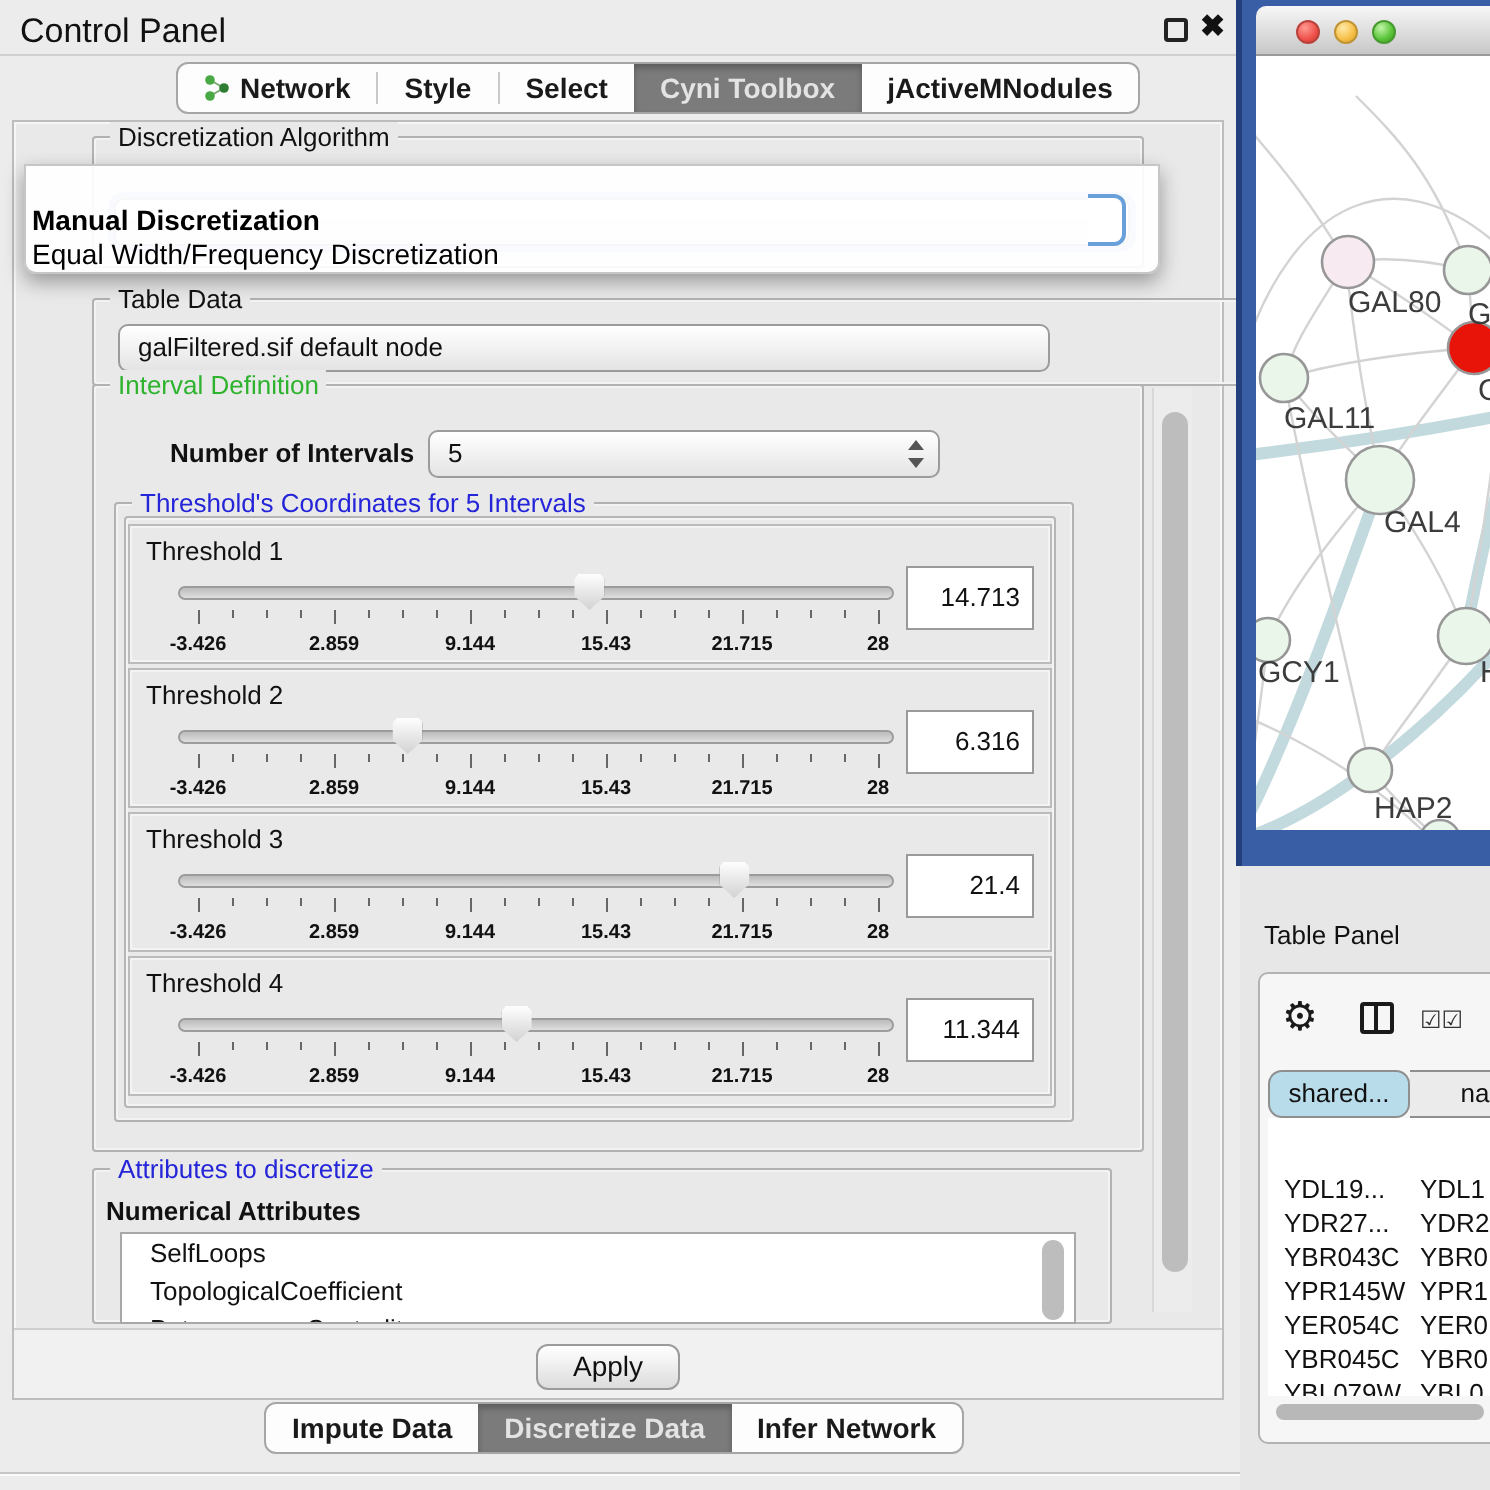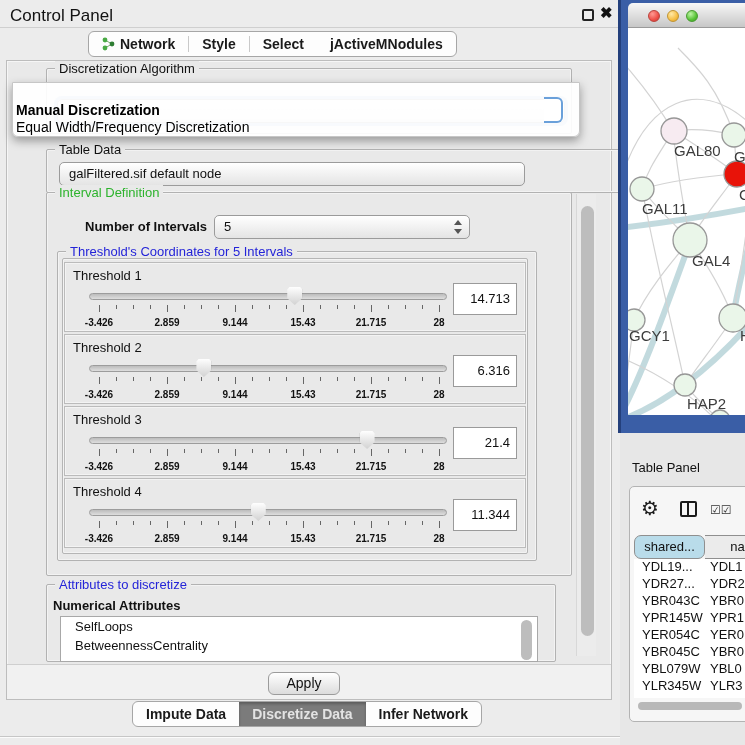--- a/index.html
+++ b/index.html
@@ -84,21 +84,21 @@
   .gear-ic { position:absolute; left:11px; top:9px; font-size:20px; color:#1a1a1a; font-family:"DejaVu Sans", sans-serif; }
   .cols-ic { position:absolute; left:50px; top:14px; width:17px; height:16px; border:2px solid #1a1a1a; border-radius:2px; }
   .cols-ic:before { content:""; position:absolute; left:5px; top:0; width:2px; height:12px; background:#1a1a1a; }
   .checks-ic { position:absolute; left:80px; top:16px; font-size:12px; color:#333; font-family:"DejaVu Sans", sans-serif; letter-spacing:0; }
   .tw-header { position:absolute; left:4px; top:48px; height:24px; display:flex; }
   .tw-hcell { font-size:13px; color:#111; text-align:center; line-height:22px; border:1px solid #8f8f8f; }
   .tw-hcell.c1 { width:71px; background:#b9dcea;border-radius:7px; }
   .tw-hcell.c2 { width:66px; background:#ebebeb; border-left:none; }
   .tw-rows { position:absolute; left:4px; top:72px; width:140px; height:139px; background:#fff; overflow:hidden; }
   .tw-row { height:17px; font-size:13px; color:#111; white-space:nowrap; }
-  .tw-row .c1 { display:inline-block; width:70px; padding-left:8px; }
+  .tw-row .c1 { display:inline-block; width:70px; padding-left:8px;margin-top:28px; }
   .tw-row .c2 { display:inline-block; padding-left:6px; }
   .hscroll { position:absolute; left:8px; top:215px; width:104px; height:8px; background:#b8b8b8; border-radius:4px; }
 
   .net-label { font-size:15px; fill:#3c3c3c; font-family:"Liberation Sans", sans-serif; }
   .lbl { position:absolute; font-size:13px; font-weight:bold; color:#111; }
 </style>
 </head>
 <body>
 
 <div class="abs left-panel">
@@ -120,20 +120,23 @@
         </svg>
         <span>Network</span>
       </div>
       <div class="sep"></div>
       <div class="tab">
         <span>Style</span>
       </div>
       <div class="sep"></div>
       <div class="tab">
         <span>Select</span>
+      </div>
+      <div class="tab selected">
+        <span>Cyni Toolbox</span>
       </div>
       <div class="tab">
         <span>jActiveMNodules</span>
       </div>
     </div>
 
   <div class="abs content-panel"></div>
 
   <div class="groupbox" style="left:46px; top:68px; width:526px; height:66px;">
     <span class="gtitle">Discretization Algorithm</span>
@@ -304,20 +307,21 @@
       </div>
     </div>
 
   <div class="groupbox" style="left:46px; top:584px; width:510px; height:78px;">
     <span class="gtitle blue">Attributes to discretize</span>
     <span class="lbl" style="left:6px; top:13px;">Numerical Attributes</span>
   </div>
   <div class="attr-list abs" id="attr-list">
     <div class="attr-scroll"></div>
   <div class="attr-item">SelfLoops</div>
+      <div class="attr-item">TopologicalCoefficient</div>
       <div class="attr-item">BetweennessCentrality</div>
     </div>
 
   <div class="abs main-scroll-track"></div>
   <div class="abs main-scroll-thumb"></div>
 
   <div class="abs apply-band">
     <div class="apply-btn">Apply</div>
   </div>
 

